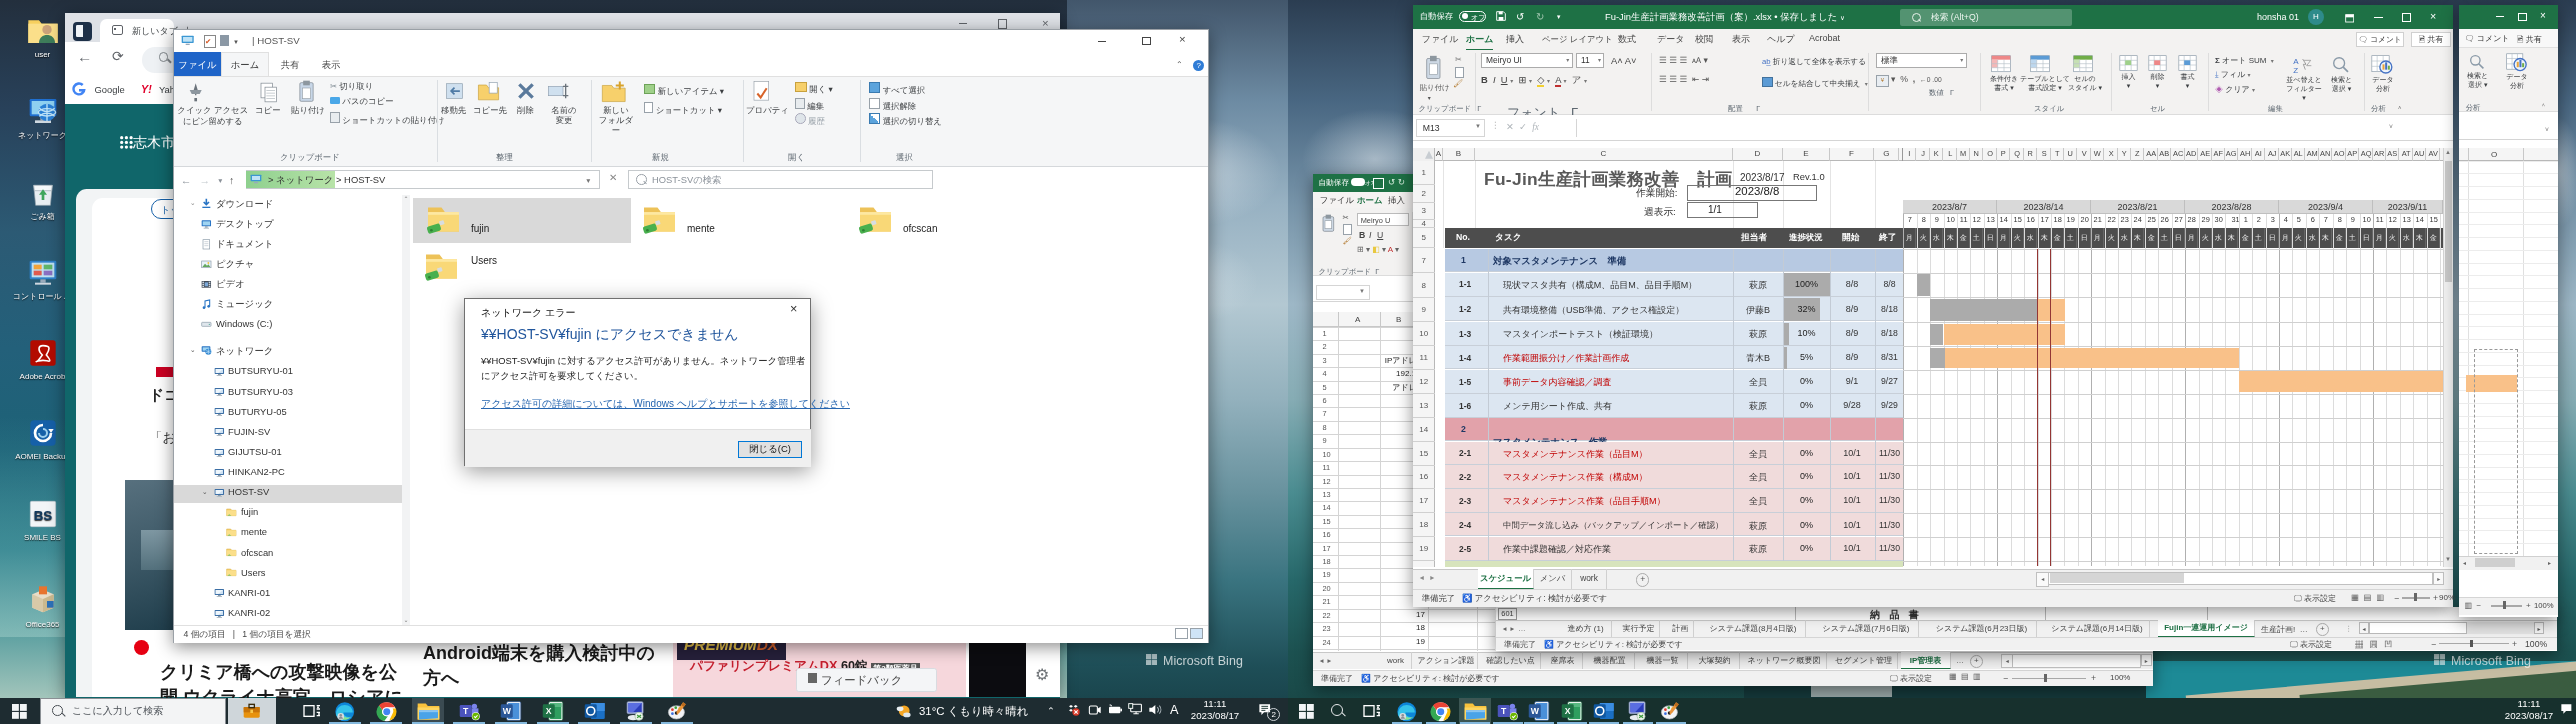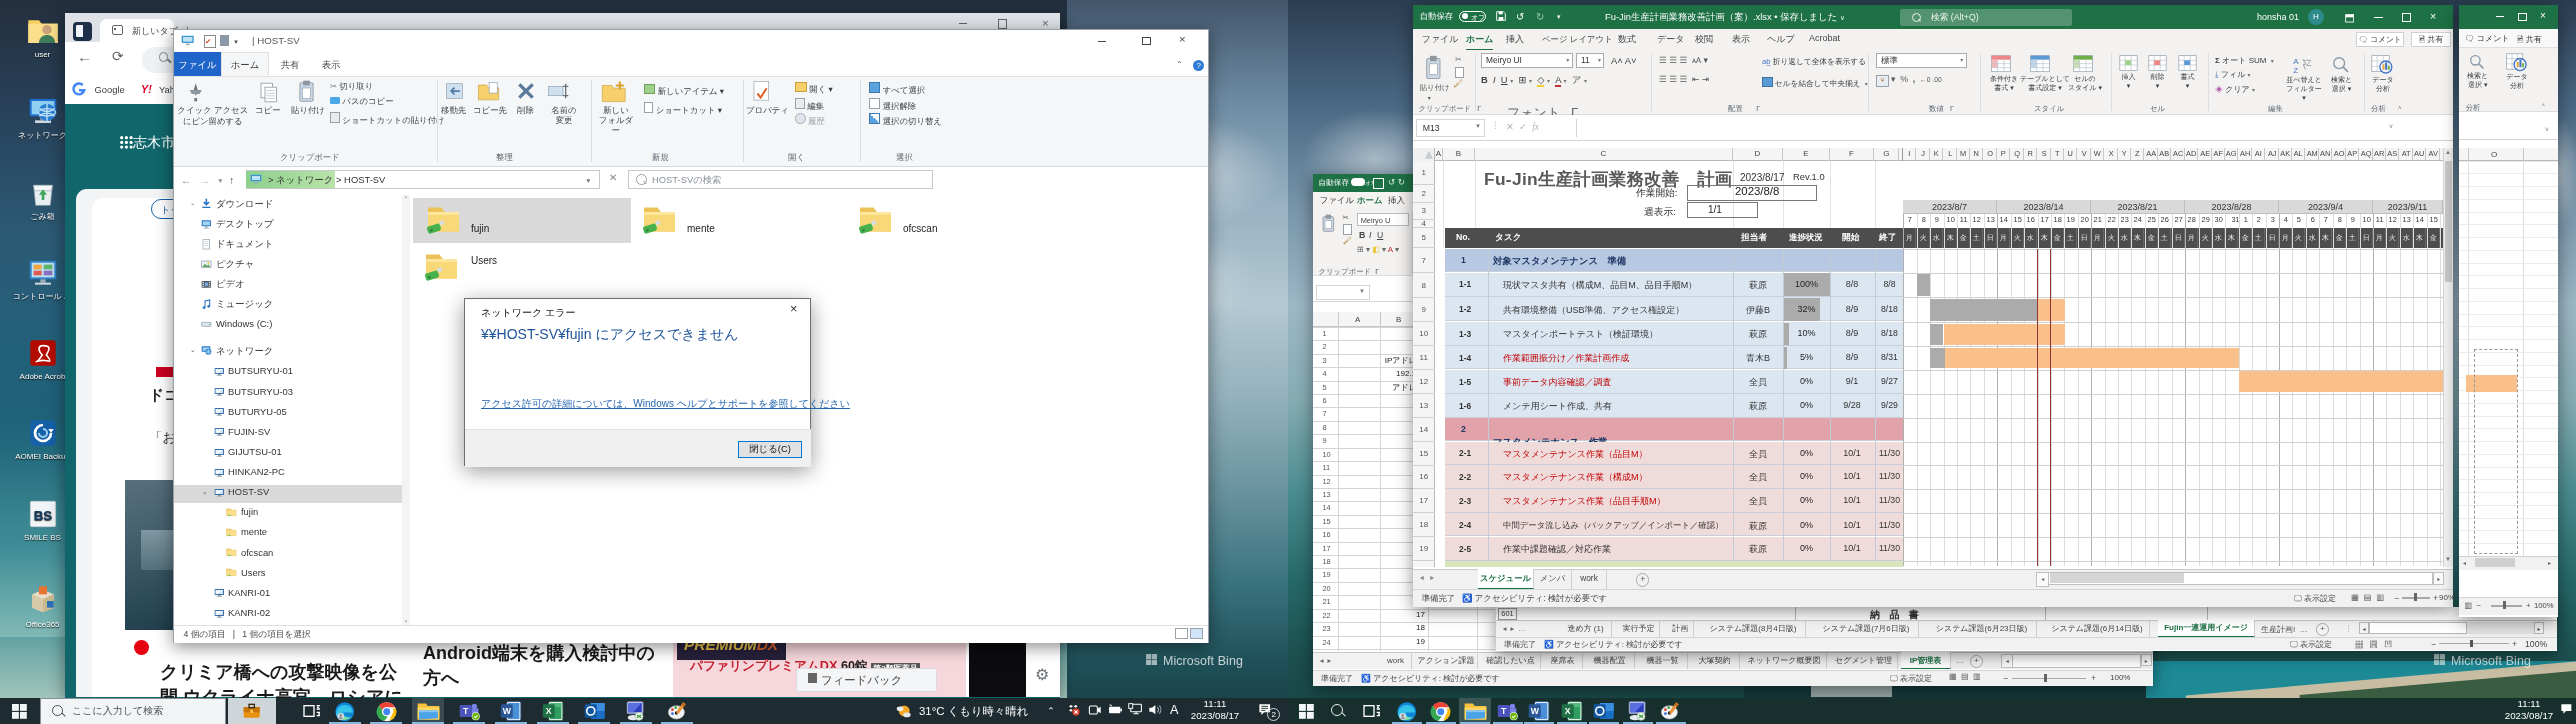--- a/index.html
+++ b/index.html
@@ -518,20 +518,21 @@
  <div class="abs" style="left:0;top:595px;width:1034px;height:17.4px;background:#fff;border-top:0.7px solid #e0e0e0;"></div>
  <div class="abs nowrap" style="left:9.4px;top:599px;font-size:8.7px;color:#444;">4 個の項目 &nbsp;&nbsp;|&nbsp;&nbsp; 1 個の項目を選択</div>
  <div class="abs" style="left:1001px;top:598px;width:10.7px;height:9.4px;border:0.7px solid #98a1a9;background:#fff;"></div>
  <div class="abs" style="left:1016px;top:598px;width:10.7px;height:9.4px;border:0.7px solid #98a1a9;background:#cfe4f7;"></div>
 </div>
 
 <div class="abs" style="left:464px;top:298px;width:347px;height:168px;background:#fff;border:0.7px solid #707070;box-sizing:border-box;box-shadow:0 5.4px 20px rgba(0,0,0,.4);">
  <div class="abs nowrap" style="left:16px;top:6.7px;font-size:10px;color:#111;">ネットワーク エラー</div>
  <div class="abs" style="left:325px;top:3.4px;font-size:12.7px;color:#333;">×</div>
  <div class="abs nowrap" style="left:16px;top:27px;font-size:14px;color:#20559c;">¥¥HOST-SV¥fujin にアクセスできません</div>
+ <div class="abs" style="left:16px;top:55px;width:325px;font-size:9.4px;line-height:14.8px;color:#1a1a1a;">¥¥HOST-SV¥fujin に対するアクセス許可がありません。ネットワーク管理者にアクセス許可を要求してください。</div>
  <div class="abs nowrap" style="left:16px;top:98px;font-size:10px;color:#2666b0;text-decoration:underline;">アクセス許可の詳細については、Windows ヘルプとサポートを参照してください</div>
  <div class="abs" style="left:0;top:130px;width:346px;height:37px;background:#f0f0f0;border-top:0.7px solid #e0e0e0;"></div>
  <div class="abs" style="left:273px;top:142px;width:64px;height:17.4px;background:#e1e1e1;border:1.3px solid #0078d7;box-sizing:border-box;font-size:9.4px;color:#111;text-align:center;line-height:14.8px;">閉じる(C)</div>
 </div>
 
 <div class="abs win" style="left:1313px;top:174px;width:840px;height:512px;background:#fff;">
 <div class="abs" style="left:0;top:0;width:840px;height:18px;background:#1e7145;"></div>
 <div class="abs nowrap" style="left:5.4px;top:4px;font-size:7.7px;color:#fff;">自動保存 <span style="display:inline-block;width:13.4px;height:7.4px;background:#fff;border-radius:4px;vertical-align:-0.7px;"></span><span style="color:#fff;font-size:6px;">オﾌ</span></div>
 <div class="abs" style="left:60px;top:4px;width:8.7px;height:8.7px;border:1px solid #fff;"></div>
 <div class="abs nowrap" style="left:75px;top:3.4px;font-size:8.7px;color:#cfe8d8;">↺ ↻</div>
@@ -753,21 +754,21 @@
 <div class="abs nowrap" style="left:94px;top:99px;font-size:13px;color:#5d6770;">フォント &nbsp; Г</div>
 <div class="abs" style="left:238px;top:48px;width:0.7px;height:58px;background:#ddd;"></div>
 <div class="abs nowrap" style="left:246px;top:50px;font-size:8.7px;color:#555;">☰ ☰ ☰ &nbsp;<span style="font-size:8px;">🗚</span> ▾</div>
 <div class="abs nowrap" style="left:246px;top:69px;font-size:8.7px;color:#555;">☰ ☰ ☰ &nbsp;⇤ ⇥</div>
 <div class="abs nowrap" style="left:349px;top:52px;font-size:7.7px;color:#3b3e41;"><span style="color:#4472c4;">ab̲</span> 折り返して全体を表示する</div>
 <div class="abs nowrap" style="left:349px;top:72px;font-size:7.7px;color:#3b3e41;"><span style="display:inline-block;width:8.7px;height:7.4px;background:#5b9bd5;border:0.7px solid #41719c;"></span> セルを結合して中央揃え &nbsp;<span style="font-size:6px;color:#777;">▾</span></div>
 <div class="abs nowrap" style="left:315px;top:99px;font-size:7.4px;color:#5d6770;font-family:Liberation Mono, monospace;">配置 &nbsp; Г</div>
 <div class="abs" style="left:455px;top:48px;width:0.7px;height:58px;background:#ddd;"></div>
 <div class="abs" style="left:463px;top:48px;width:91px;height:14.8px;background:#fff;border:0.7px solid #ababab;box-sizing:border-box;font-size:8.4px;color:#333;line-height:13.4px;padding-left:4px;">標準<span style="float:right;margin-right:2.7px;color:#777;font-size:6px;">▾</span></div>
 <div class="abs nowrap" style="left:463px;top:69px;font-size:8.7px;color:#555;"><span style="display:inline-block;width:10.7px;height:9.4px;background:#e8edf2;border:0.7px solid #98a1a9;font-size:6px;text-align:center;line-height:9.4px;color:#b0762a;">¥</span> ▾ &nbsp;% &nbsp;<b>,</b> &nbsp;<span style="font-size:6.7px;">←0 .00<br></span></div>
-<div class="abs nowrap" style="left:500px;top:99px;font-size:7.4px;color:#5d6770;padding-left:16px;">数値 &nbsp; Г</div>
+<div class="abs nowrap" style="left:500px;top:83px;font-size:7.4px;color:#5d6770;padding-left:16px;">数値 &nbsp; Г</div>
 <div class="abs" style="left:567px;top:48px;width:0.7px;height:58px;background:#ddd;"></div>
 <div class="abs" style="left:578px;top:50px;width:20px;height:17.4px;"><svg width="20" height="17.4" viewBox="0 0 30 26">
         <rect x="1" y="1" width="28" height="24" fill="#fff" stroke="#8a9aa8"></rect>
         <rect x="1" y="1" width="28" height="6" fill="#e88"></rect>
         <rect x="1" y="7" width="9" height="12" fill="#f4b8b8"></rect>
         <path d="M1 13h28M1 19h28M10 7v18M19.5 7v18" stroke="#b8c2ca" stroke-width="1"></path>
       </svg></div>
 <div class="abs" style="left:572px;top:70px;width:38px;text-align:center;font-size:7px;color:#3b3e41;line-height:8.7px;">条件付き<br>書式 ▾</div>
 <div class="abs" style="left:617px;top:50px;width:20px;height:17.4px;"><svg width="20" height="17.4" viewBox="0 0 30 26">
         <rect x="1" y="1" width="28" height="24" fill="#fff" stroke="#8a9aa8"></rect>

